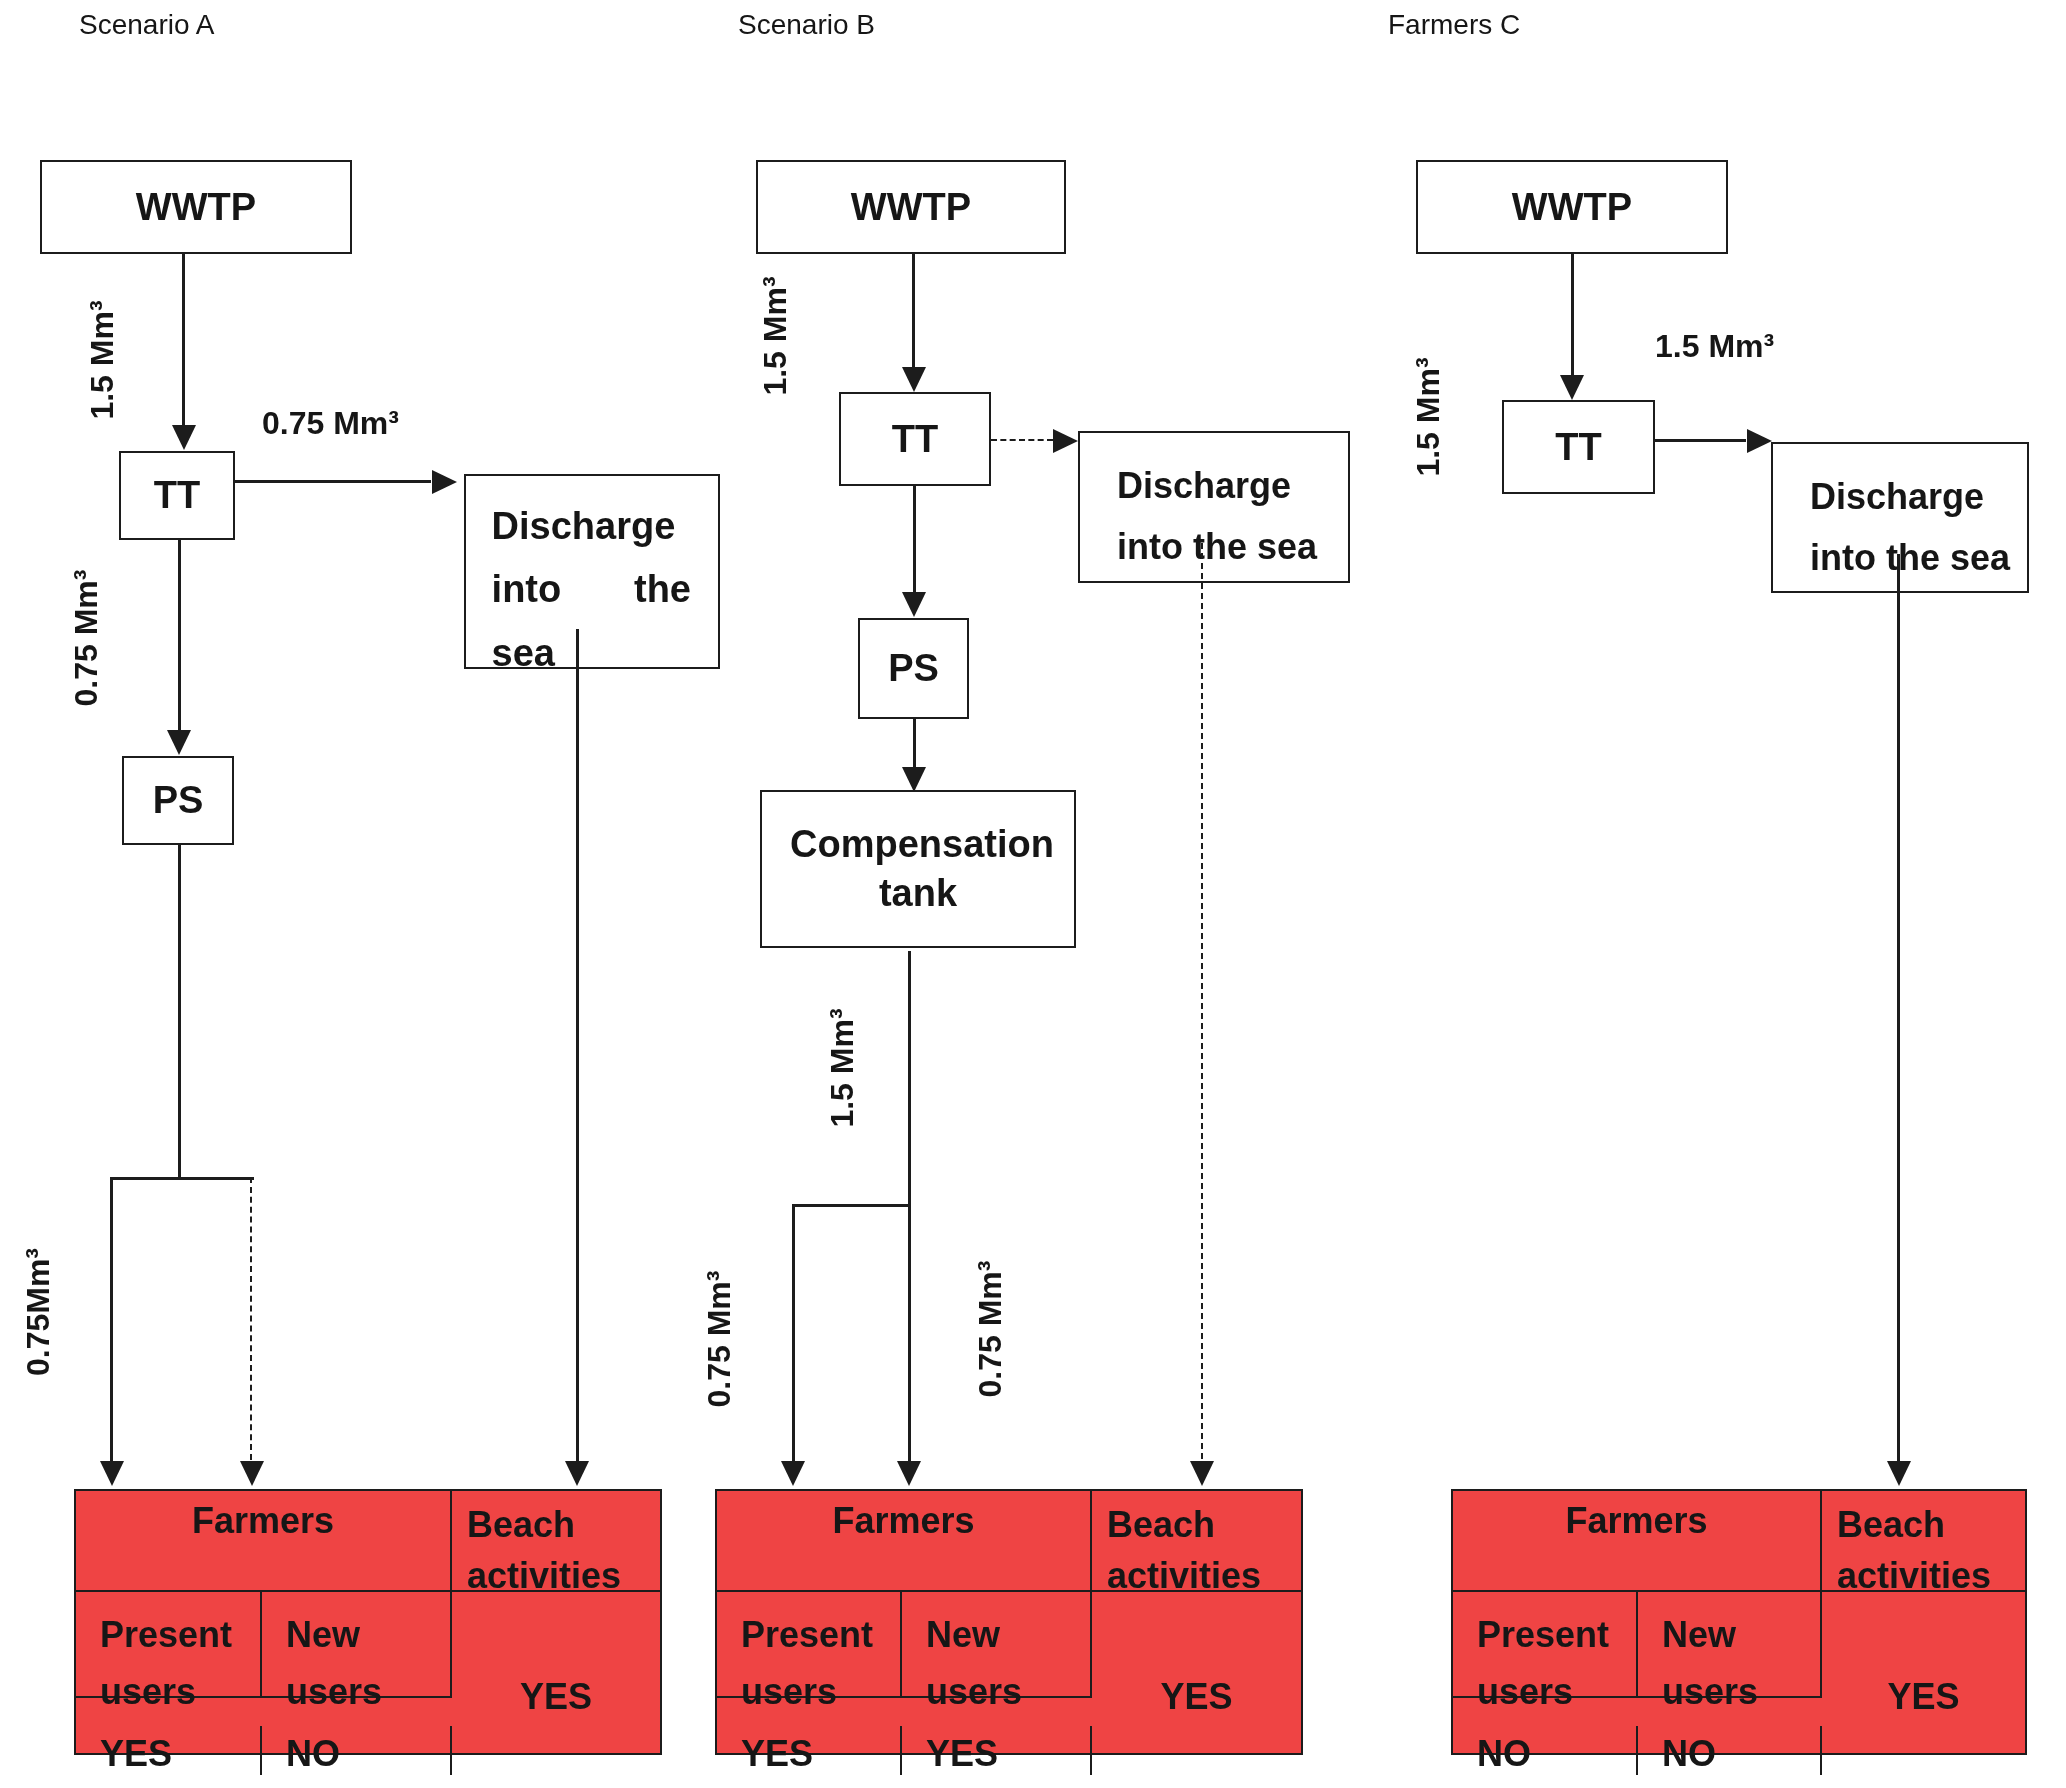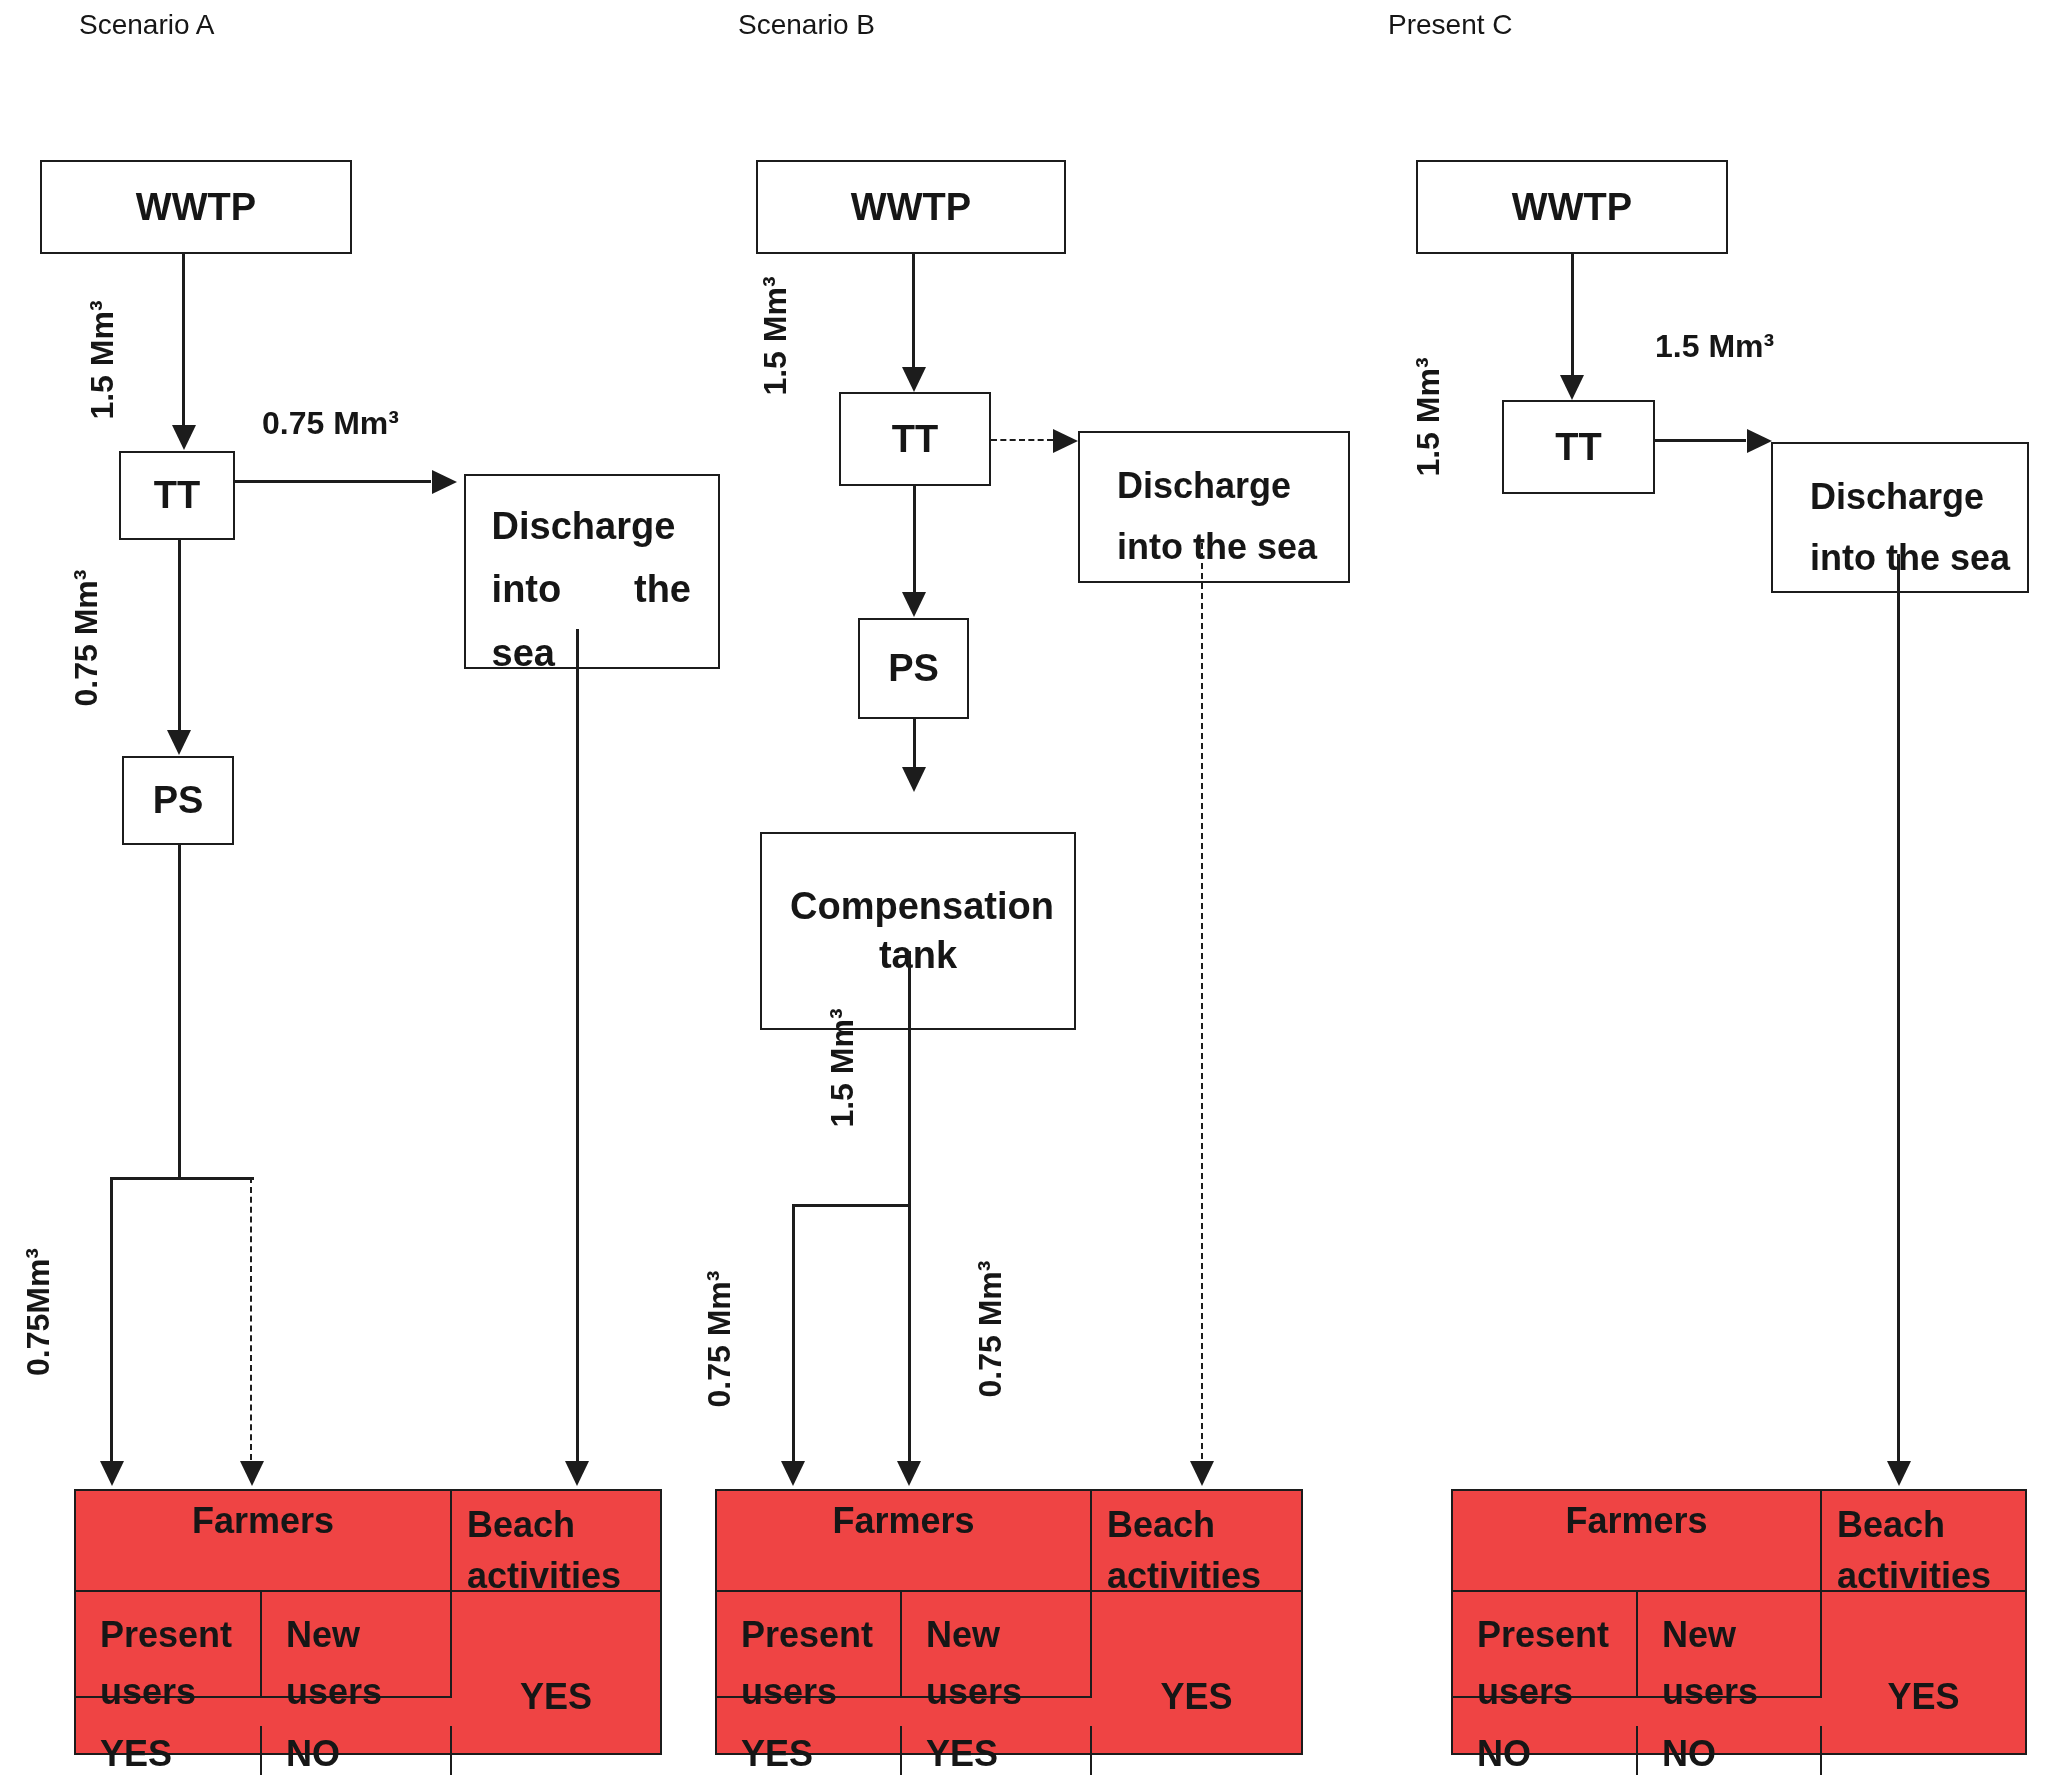--- a/index.html
+++ b/index.html
@@ -127,21 +127,21 @@
 <div class="vline" style="left:913px;top:486px;height:106px;"></div>
 <div class="ah-down" style="left:902px;top:592px;"></div>
 
 <div class="node" style="left:858px;top:618px;width:111px;height:101px;">
     <span>PS</span>
   </div>
 
 <div class="vline" style="left:913px;top:719px;height:50px;"></div>
 <div class="ah-down" style="left:902px;top:767px;"></div>
 
-<div class="node" style="left:760px;top:832px;width:316px;height:198px;">
+<div class="node" style="left:760px;top:790px;width:316px;height:158px;">
     <span style="text-align:center;width:256px;">Compensation tank</span>
   </div>
 
 <div class="vline" style="left:908px;top:951px;height:254px;"></div>
 <div class="vlabel" style="left:842px;top:1068px;">1.5 Mm³</div>
 
 <div class="hline" style="left:792px;top:1204px;width:118px;"></div>
 
 <div class="vline" style="left:792px;top:1204px;height:259px;"></div>
 <div class="ah-down" style="left:781px;top:1461px;"></div>
@@ -158,21 +158,21 @@
 <div class="dtable tb" style="left:715px;top:1489px;width:588px;height:266px;">
   <div class="cell cell-farmers">Farmers</div>
   <div class="cell cell-beach noR">Beach activities</div>
   <div class="cell cell-sub">Present users</div>
   <div class="cell cell-sub">New users</div>
   <div class="cell cell-beachyes noR noB">YES</div>
   <div class="cell cell-val noB">YES</div>
   <div class="cell cell-val noB">YES</div>
 </div>
 
-<div class="title" style="left:1388px;top:9.4px;">Present C</div>
+<div class="title" style="left:1388px;top:9.4px;">Farmers C</div>
 
 <div class="node" style="left:1416px;top:160px;width:312px;height:94px;">
     <span>WWTP</span>
   </div>
 
 <div class="vline" style="left:1571px;top:254px;height:122px;"></div>
 <div class="ah-down" style="left:1560px;top:375px;"></div>
 <div class="vlabel" style="left:1428px;top:417px;">1.5 Mm³</div>
 
 <div class="node" style="left:1502px;top:400px;width:153px;height:94px;">

